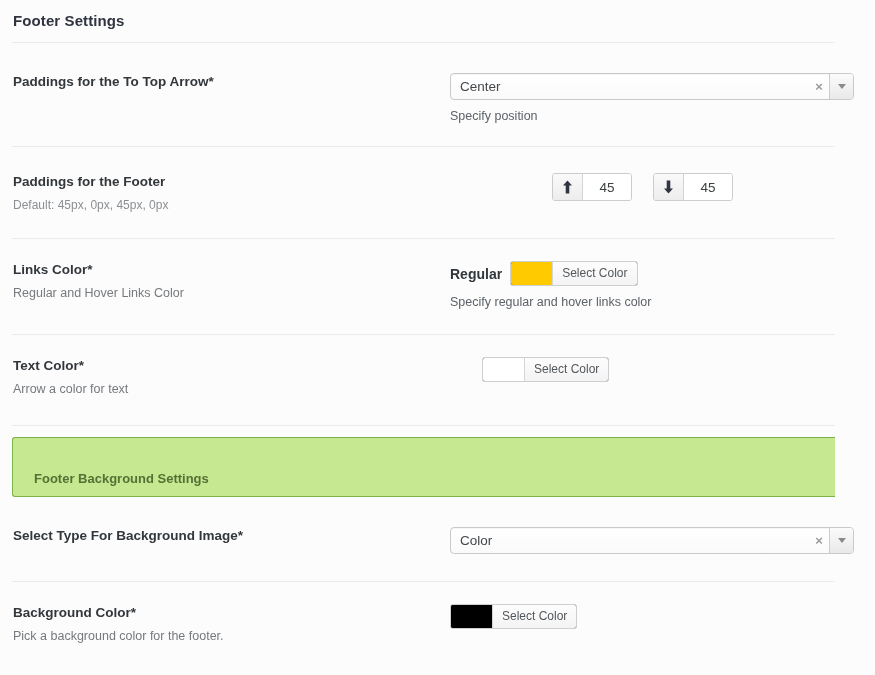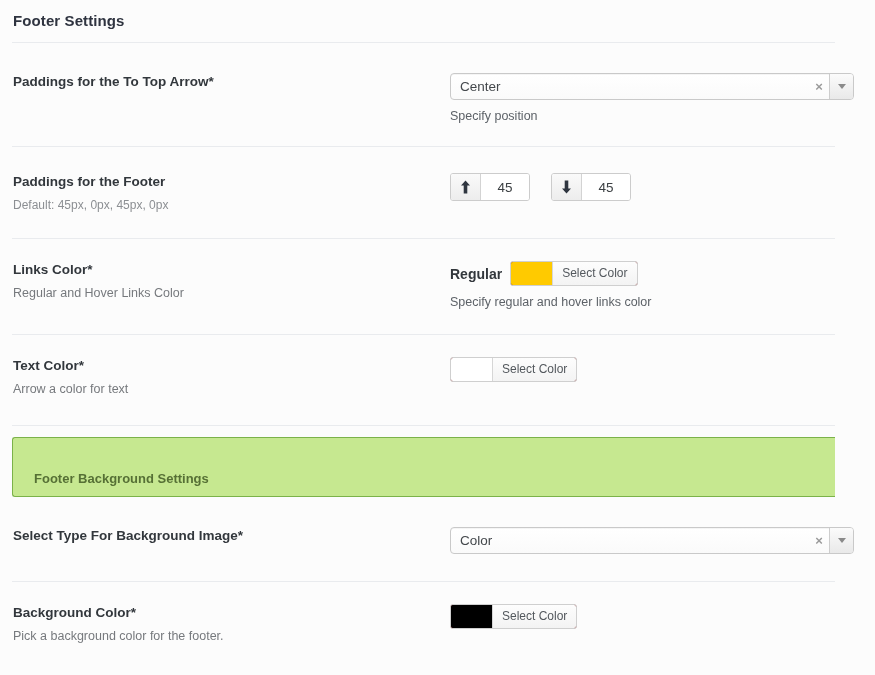--- a/index.html
+++ b/index.html
@@ -110,21 +110,21 @@
     cursor: pointer;
   }
   .caret-dn {
     width: 0; height: 0;
     border-left: 4px solid transparent;
     border-right: 4px solid transparent;
     border-top: 5px solid #8a8a8a;
   }
 
   
-  .pad-group { display: flex; gap: 21px; }
+  .pad-group { display: flex; gap: 21px; justify-content: center; }
   .pad-field {
     display: flex;
     height: 28px;
     border: 1px solid #cccccc;
     border-radius: 3px;
     overflow: hidden;
     background: #fff;
   }
   .pad-icon {
     width: 30px;
@@ -258,21 +258,21 @@
         <div class="color-picker">
           <div class="swatch" style="background:#ffca00;"></div>
           <div class="select-color-btn">Select Color</div>
         </div>
       </div>
       <div class="help">Specify regular and hover links color</div>
     </div>
   </div>
   <div class="row-sep"></div>
 
-  <div class="row" style="padding-top:20px; padding-bottom:27px;">
+  <div class="row" style="padding-top:20px; padding-bottom:27px;gap:32px;">
     <div class="col-label">
       <div class="lbl">Text Color*</div>
       <div class="desc">Arrow a color for text</div>
     </div>
     <div class="col-field">
       <div class="color-line">
         <div class="color-picker">
           <div class="swatch" style="background:#ffffff;"></div>
           <div class="select-color-btn">Select Color</div>
         </div>

